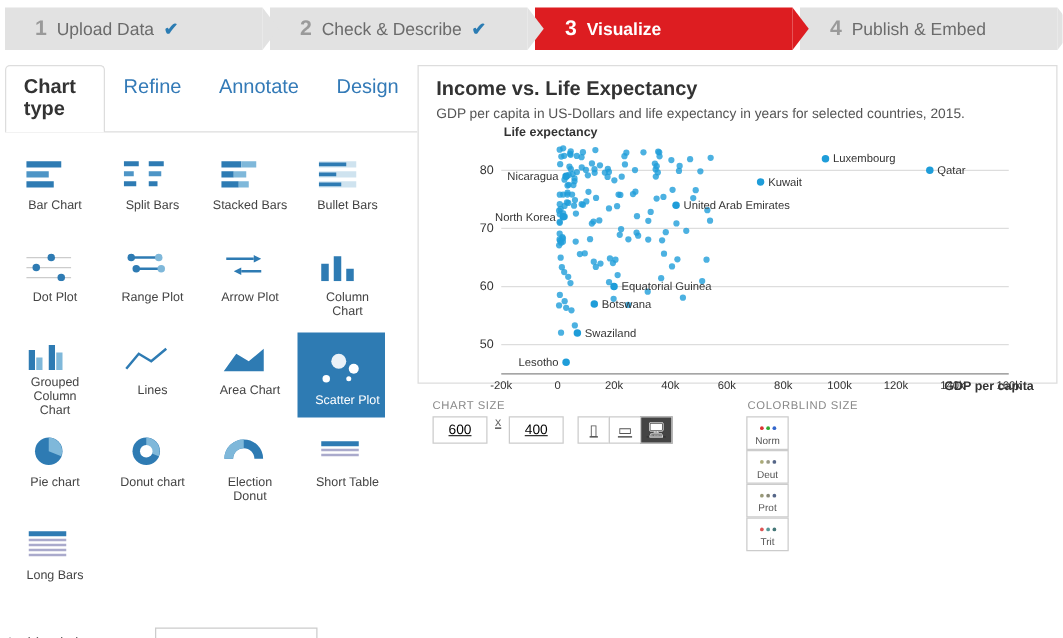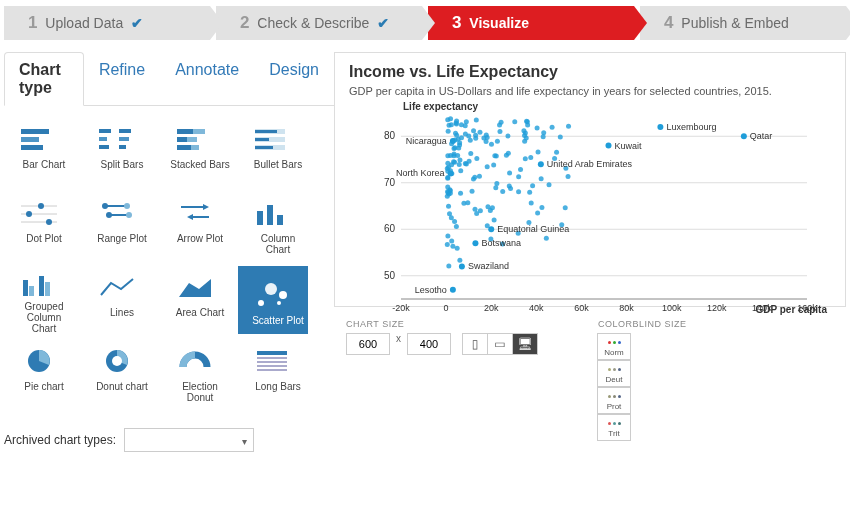--- a/index.html
+++ b/index.html
@@ -47,21 +47,21 @@
   .csub { font-size:11px; color:#555; margin-bottom:6px; }
   .plot { position:relative; height:230px; margin-left:8px; }
   .ylab { position:absolute; top:-2px; left:46px; font-size:10px; font-weight:bold; }
   .xlab { position:absolute; bottom:18px; right:4px; font-size:10px; font-weight:bold; }
   .source { position:absolute; left:14px; bottom:8px; font-size:10px; color:#2e7bb3; }
 
   
   .opts { display:flex; margin-top:12px; }
   .panel { margin-left:12px; }
   .panel-h { font-size:9px; color:#888; letter-spacing:0.5px; margin-bottom:4px; }
-  .sizebox { display:flex; align-items:flex-start; }
+  .sizebox { display:flex; align-items:flex-start;text-decoration:underline; }
   .sizebox input { width:44px; height:22px; text-align:center; border:1px solid #ccc; font-size:11px; }
   .sizebox .x { margin:0 6px; font-size:10px; color:#666; }
   .devices { display:flex; margin-left:12px; }
   .dev { width:26px; height:22px; border:1px solid #ccc; margin-left:-1px; display:flex; align-items:center; justify-content:center; font-size:12px; color:#555; cursor:pointer; background:#fff;}
   .dev.sel { background:#444; color:#fff; }
   .cb { display:flex;flex-direction:column; }
   .cbb { display:flex; flex-direction:column; align-items:center; border:1px solid #ccc; margin-left:-1px; width:34px; padding:2px 0; cursor:pointer; font-size:8px; color:#555;}
   .cbb .dots { height:12px; display:flex; align-items:center; justify-content:center; }
   .cbb .d { width:3px; height:3px; border-radius:50%; margin:0 1px; }
 </style>
@@ -264,20 +264,30 @@
       <div class="ct">
           <div class="ic">
             <svg width="36" height="28">
               <path d="M6 20 A12 12 0 0 1 30 20" fill="none" stroke="#2e7bb3" stroke-width="7"></path>
               <path d="M6 20 A12 12 0 0 1 18 8" fill="none" stroke="#7fb8da" stroke-width="7"></path>
             </svg>
           </div>
           <div class="lbl">Election Donut</div>
         </div>
 
+      <div class="ct">
+          <div class="ic">
+            <svg width="36" height="24">
+              <rect x="2" y="4" width="30" height="4" fill="#2e7bb3"></rect>
+              <rect x="2" y="10" width="30" height="2" fill="#aac"></rect>
+              <rect x="2" y="14" width="30" height="2" fill="#aac"></rect>
+            </svg>
+          </div>
+          <div class="lbl">Short Table</div>
+        </div>
       <div class="ct">
           <div class="ic">
             <svg width="36" height="24">
               <rect x="2" y="2" width="30" height="4" fill="#2e7bb3"></rect>
               <rect x="2" y="8" width="30" height="2" fill="#aac"></rect>
               <rect x="2" y="12" width="30" height="2" fill="#aac"></rect>
               <rect x="2" y="16" width="30" height="2" fill="#aac"></rect>
               <rect x="2" y="20" width="30" height="2" fill="#aac"></rect>
             </svg>
           </div>

